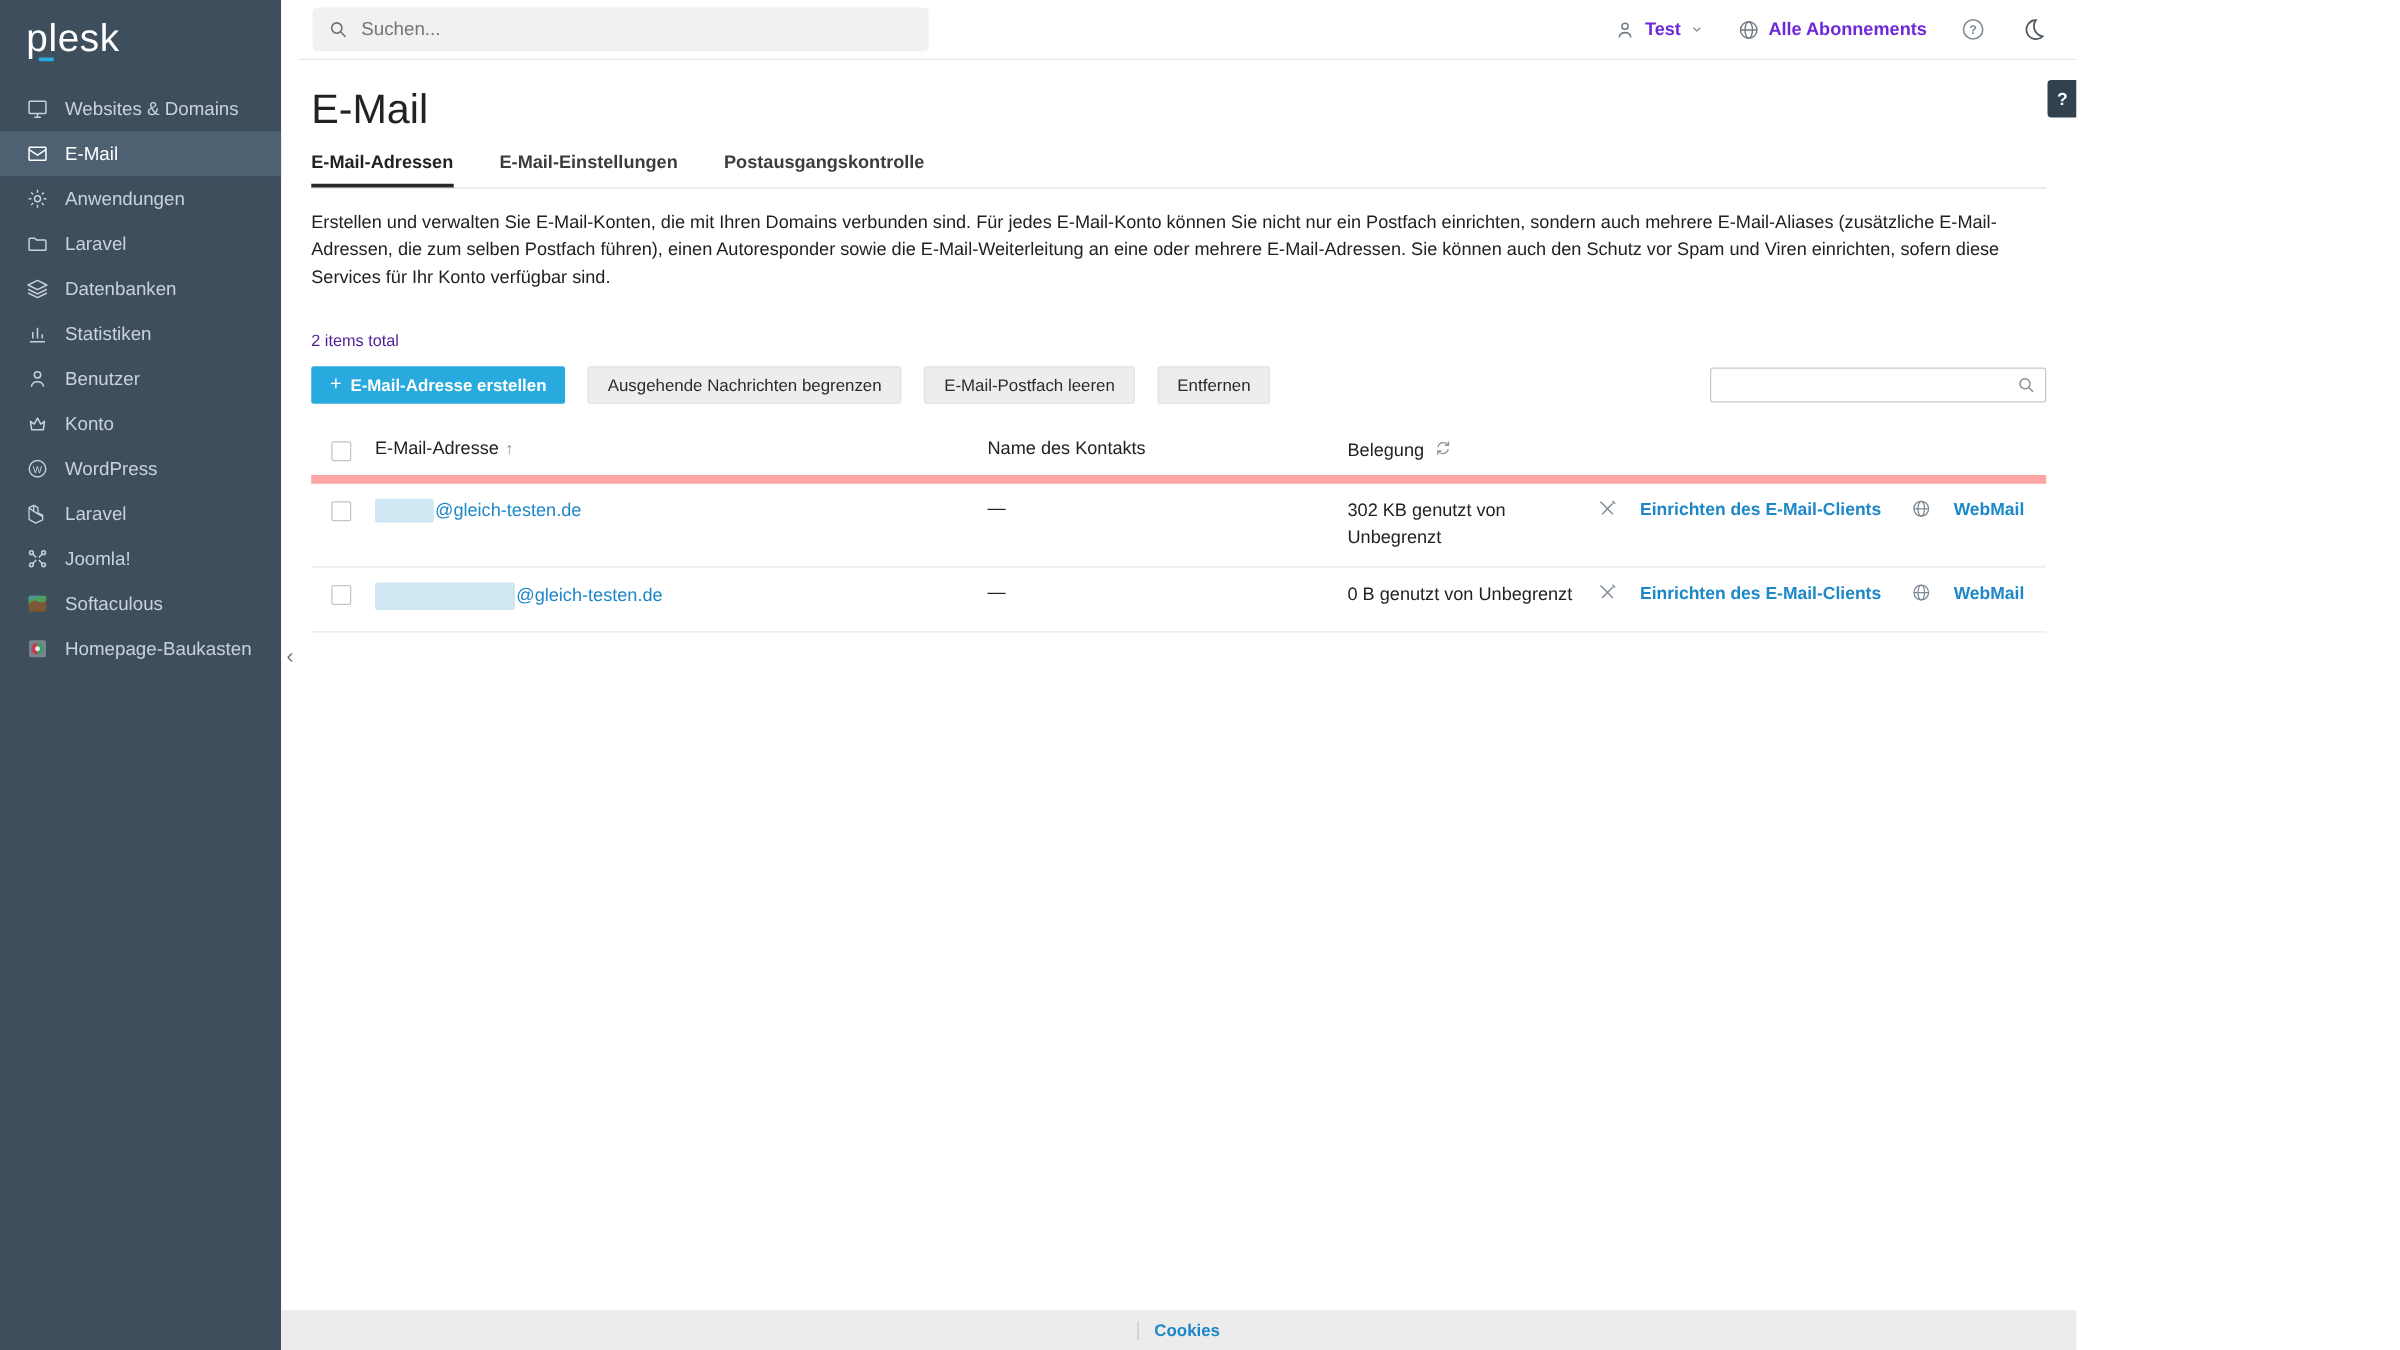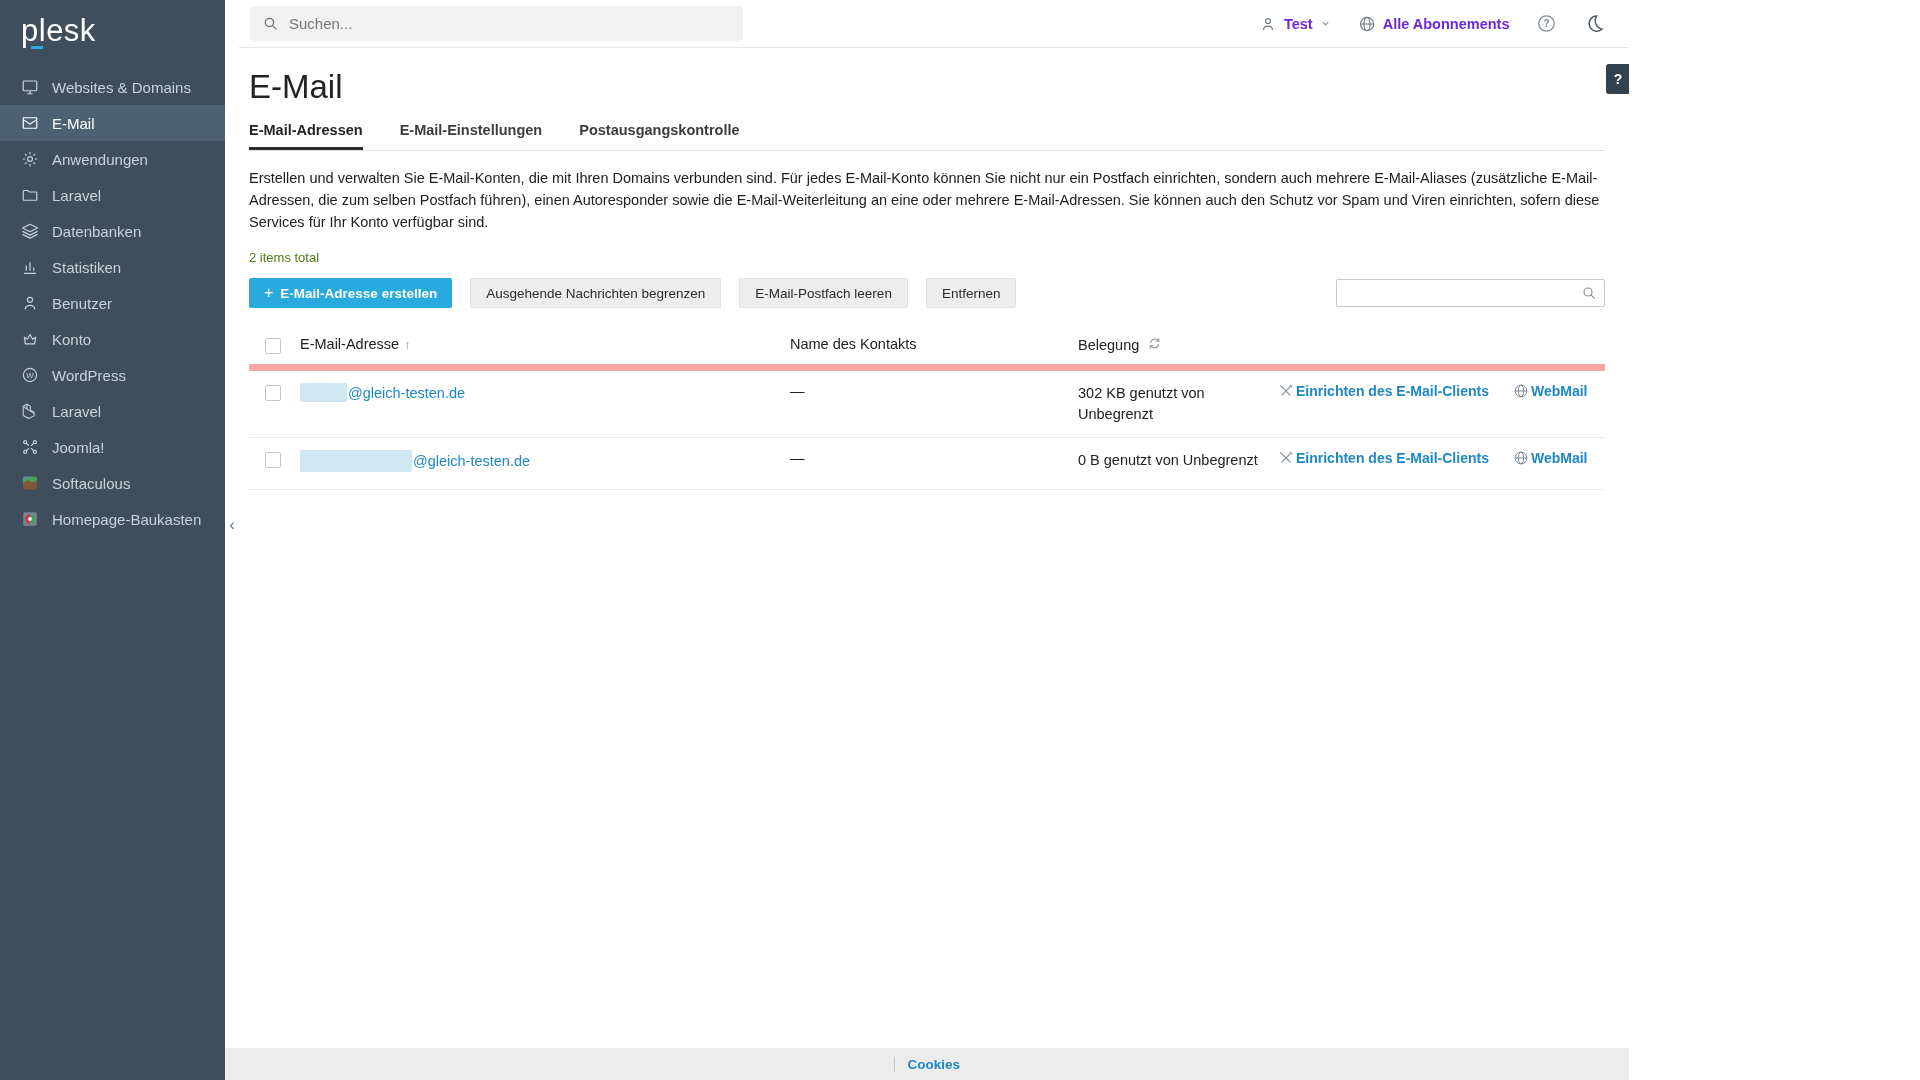--- a/index.html
+++ b/index.html
@@ -37,21 +37,21 @@
 
   .help-tab { position:absolute; top:64px; right:0; width:23px; height:30px; background:#32414e; color:#fff; font-weight:700; font-size:14px; display:flex; align-items:center; justify-content:center; border-radius:3px 0 0 3px; cursor:pointer; z-index:6; }
 
   
   .content { flex:1; padding:12px 24px 0 10px; overflow:hidden; }
   h1.page-title { font-size:33px; font-weight:500; color:#222; margin:8px 0 0; }
   .tabs { display:flex; gap:37px; margin-top:16px; border-bottom:1px solid #e1e1e1; }
   .tab { padding-bottom:9px; font-size:14.5px; font-weight:700; color:#3c3c3c; cursor:pointer; border-bottom:3px solid transparent; }
   .tab.active { color:#222; border-bottom-color:#2b2b2b; }
   .desc { margin-top:16px; font-size:14.5px; line-height:1.52; color:#212121; }
-  .items-total { margin-top:17px; font-size:13px; color:#4d7c0f; }
+  .items-total { margin-top:32px; font-size:13px; color:#4c1d95; }
 
   .toolbar { margin-top:13px; display:flex; align-items:center; gap:18px; }
   .btn { height:30px; padding:0 15px; border:none; border-radius:2px; font-family:inherit; font-size:13.5px; cursor:pointer; white-space:nowrap; }
   .btn.primary { background:#28aade; color:#fff; font-weight:700; display:flex; align-items:center; gap:7px; }
   .btn.primary .plus { font-size:16px; font-weight:400; line-height:1; }
   .btn.secondary { background:#ededed; color:#2b2b2b; border:1px solid #e2e2e2; }
   .filterbox { margin-left:auto; width:269px; height:28px; border:1px solid #c9c9c9; border-radius:2px; background:#fff; display:flex; align-items:center; padding:0 7px 0 9px; }
   .filterbox input { flex:1; border:none; outline:none; font-family:inherit; font-size:13px; }
   .filterbox svg { width:16px; height:16px; stroke:#8a8a8a; cursor:pointer; }
 
@@ -65,21 +65,21 @@
   .th-usage { display:flex; align-items:center; gap:8px; }
   .refresh-icon svg { width:15px; height:15px; stroke:#8a949c; cursor:pointer; }
   .email-cell { display:flex; align-items:center; }
   .redact { background:#cfe7f3; border-radius:2px; display:inline-block; }
   .redact.sm { width:47px; height:19px; margin-right:1px; }
   .redact.lg { width:112px; height:22px; margin-right:1px; }
   .email-link { color:#1d87c8; cursor:pointer; }
   .dash-cell { color:#222; }
   .usage-cell { line-height:1.45; }
   .actions-cell { display:flex; justify-content:flex-end; align-items:center; gap:24px; white-space:nowrap; }
-  .action-link { display:flex; align-items:center; gap:2px; color:#1d87c8; font-size:14px; font-weight:700; cursor:pointer; }
+  .action-link { display:flex; align-items:center; gap:18px; color:#1d87c8; font-size:14px; font-weight:700; cursor:pointer; }
   .action-link svg { width:16px; height:16px; stroke:#7d8893; }
 
   
   .footer { position:absolute; left:0; right:0; bottom:0; height:32px; background:#ececec; display:flex; align-items:center; justify-content:center; gap:12px; }
   .footer-divider { width:1px; height:15px; background:#c6c6c6; }
   .footer a { color:#1d87c8; font-size:13.5px; font-weight:700; cursor:pointer; }
 </style>
 </head>
 <body>
 

